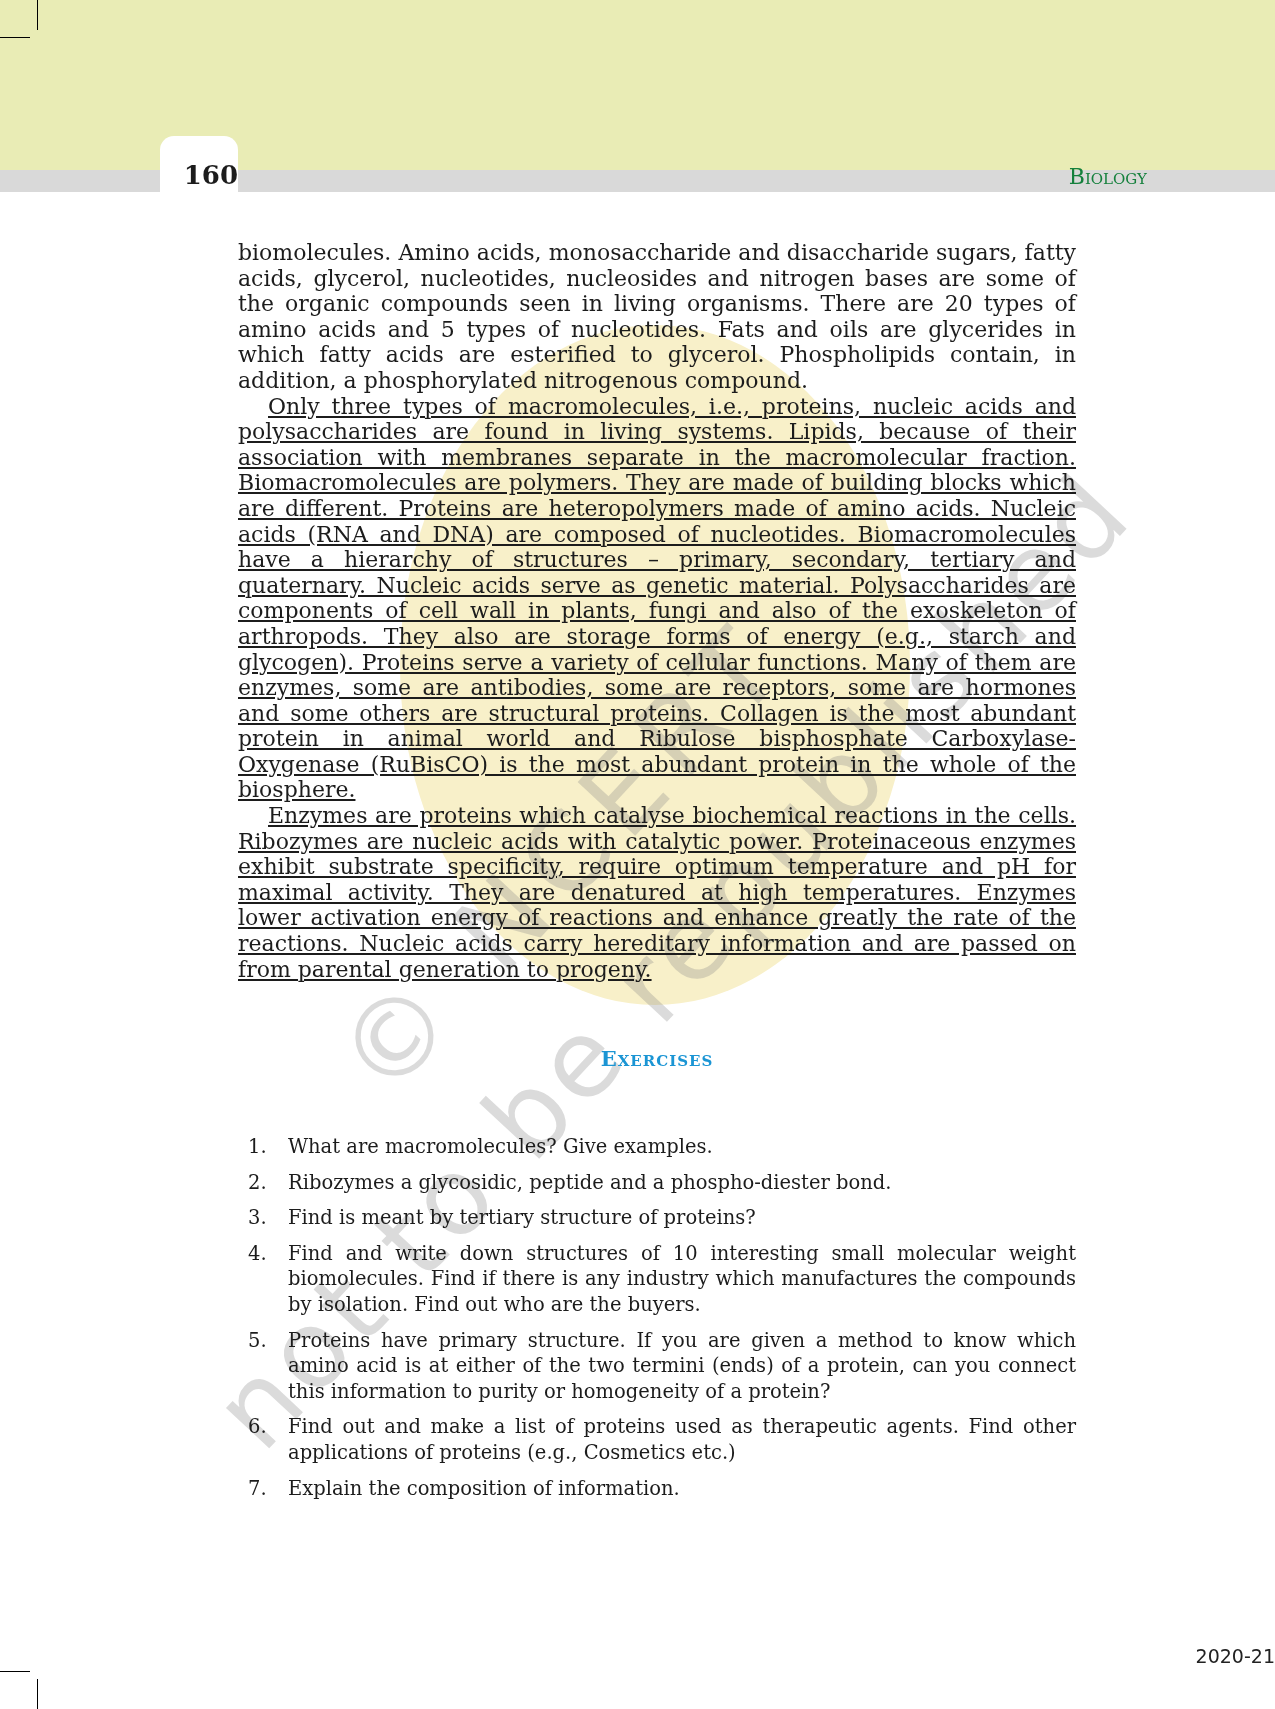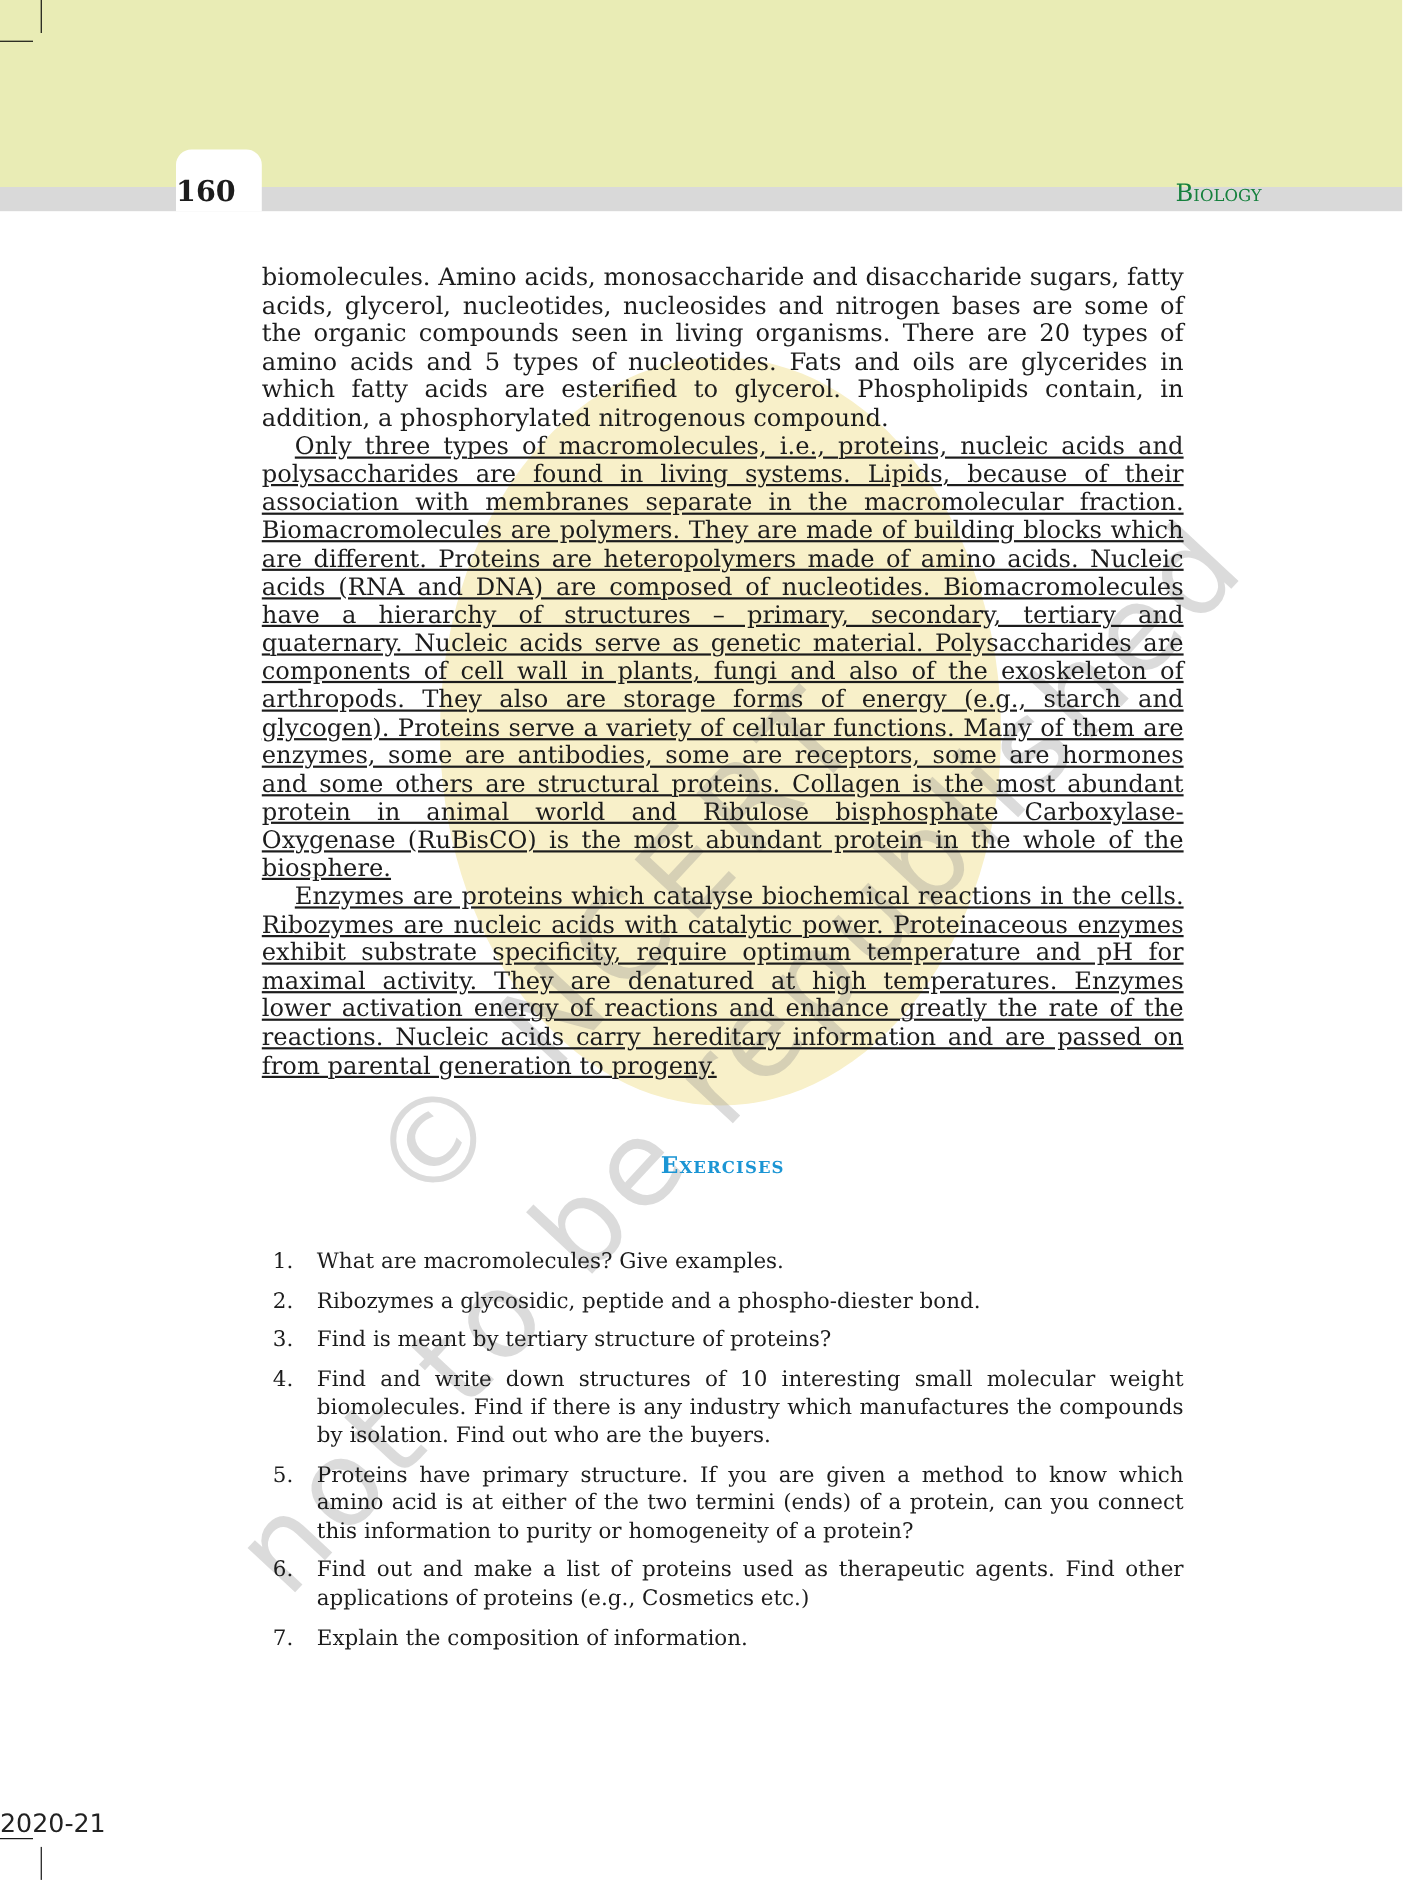--- a/index.html
+++ b/index.html
@@ -9,21 +9,21 @@
     font-family:"DejaVu Serif", serif; color:#1c1c1c;
   }
 
   
   .band-top    { position:absolute; left:0; top:0; width:100%; height:170px; background:var(--band_top,#e9ecb5); }
   .header-bar  { position:absolute; left:0; top:170px; width:100%; height:22px; background:var(--header_bar,#d9d9d9); }
 
   .page-number-tab {
     position:absolute; left:160px; top:136px; width:78px; height:56px;
     background:#ffffff; border-radius:14px 14px 0 0;
-    display:flex; align-items:flex-end; justify-content:flex-start;
+    display:flex; align-items:flex-end; justify-content:flex-end;
   }
   .page-number-tab .num { font-weight:bold; font-size:26px; line-height:1; padding-bottom:4px; }
 
   .header-title {
     position:absolute; top:166px; right:128px;
     font-variant:small-caps; font-size:22px; line-height:22px; color:#15803d;
   }
 
   
   .crop { position:absolute; background:#000; }
@@ -65,22 +65,22 @@
     position:absolute; left:238px; top:1134px; width:838px; z-index:2;
     margin:0; padding:0; list-style:none;
     font-size:19.5px; line-height:25.6px;
   }
   .exercise-list li { display:flex; margin-bottom:10px; }
   .exercise-list .num { flex:0 0 40px; margin-left:10px; }
   .exercise-list .txt { flex:1; text-align:justify; }
 
   .footer-year {
     position:absolute; left:0; top:1645px; width:100%; z-index:2;
-    text-align:left; font-family:"DejaVu Sans", sans-serif;
-    font-size:23px; color:#222222;
+    text-align:right; font-family:"DejaVu Sans", sans-serif;
+    font-size:19px; color:#222222;
   }
 </style>
 </head>
 <body>
 
 <div class="page">
 
   <div class="band-top"></div>
   <div class="header-bar"></div>
 

